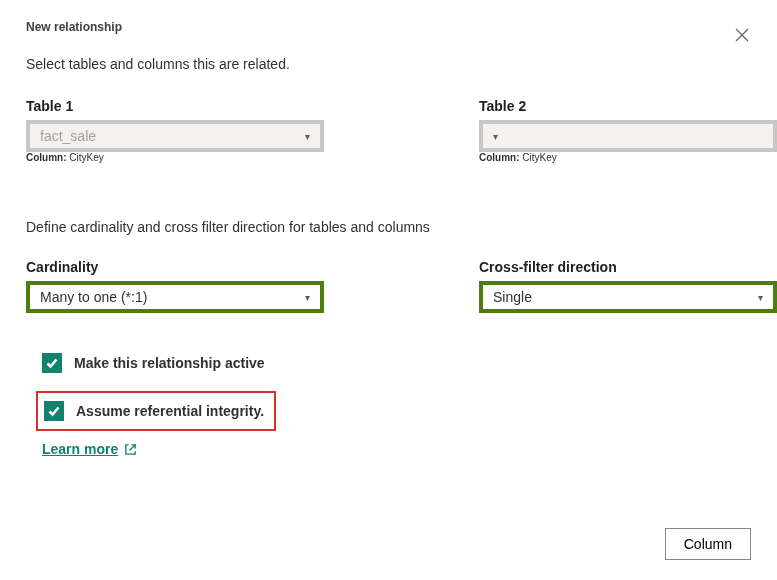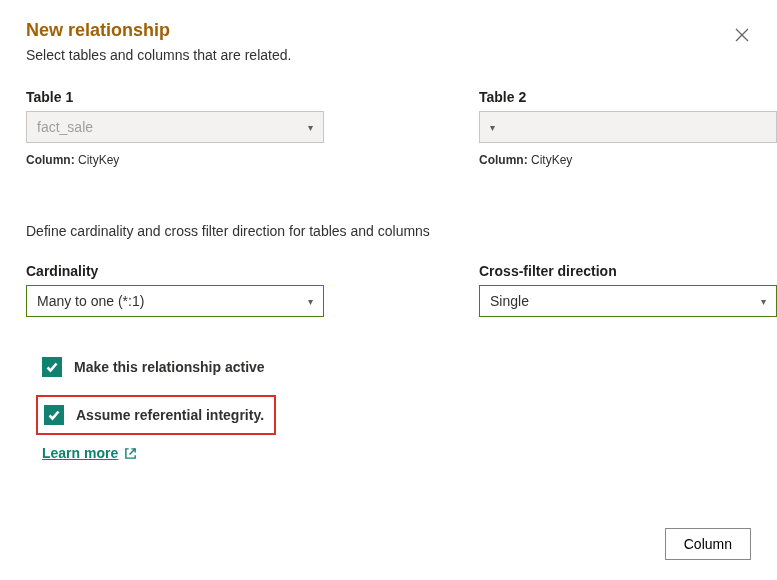--- a/index.html
+++ b/index.html
@@ -12,24 +12,24 @@
       height: 580px;
       position: relative;
       padding: 20px 26px;
     }
     .header-row {
       display: flex;
       justify-content: space-between;
       align-items: flex-start;
     }
     .title {
-      font-size: 18px;
+      font-size: 12px;
       font-weight: 600;
-      color: #a16207;
-      margin-bottom: 6px;
+      color: #404040;
+      margin-bottom: 22px;
     }
     .close-btn {
       width: 18px;
       height: 18px;
       cursor: pointer;
       display: flex;
       align-items: center;
       justify-content: center;
       margin-top: 6px;
     }
@@ -50,21 +50,21 @@
     .field-label {
       font-size: 14px;
       font-weight: 600;
       color: #201f1e;
       margin-bottom: 6px;
     }
     .select-wrap {
       position: relative;
       width: 298px;
       height: 32px;
-      border: 1px solid #4d7c0f;
+      border: 4px solid #4d7c0f;
       background: #fff;
       display: flex;
       align-items: center;
       padding: 0 10px;
     }
     .select-wrap.disabled {
       background: #f3f2f1;
       color: #a19f9d;
       border-color: #c8c6c4;
     }
@@ -72,22 +72,21 @@
     .select-text {
       flex: 1;
       font-size: 14px;
       color: #323130;
     }
     .chev {
       font-size: 10px;
       color: #605e5c;
     }
     .column-line {
-      margin-top: 10px;
-      font-size: 12px;
+      font-size: 10px;
     }
     .column-line b { font-weight: 600; }
     .section-gap { height: 56px; }
     .define-text {
       font-size: 14px;
       margin-bottom: 24px;
     }
     .checkbox-block {
       margin-top: 38px;
       padding-left: 16px;
@@ -168,21 +167,21 @@
 
 <div class="header-row">
   <h1 class="title">New relationship</h1>
   <div class="close-btn">
     <svg width="14" height="14" viewBox="0 0 14 14">
         <line x1="1" y1="1" x2="13" y2="13"></line>
         <line x1="13" y1="1" x2="1" y2="13"></line>
       </svg>
   </div>
 </div>
-<p class="subtitle">Select tables and columns that are related.</p>
+<p class="subtitle">Select tables and columns this are related.</p>
 
 <div class="row">
   <div class="col">
     <div class="field-label">Table 1</div>
     <div class="select-wrap disabled">
       <span class="select-text">fact_sale</span>
       <span class="chev">▾</span>
     </div>
     <div class="column-line">
       <b>Column:</b>

